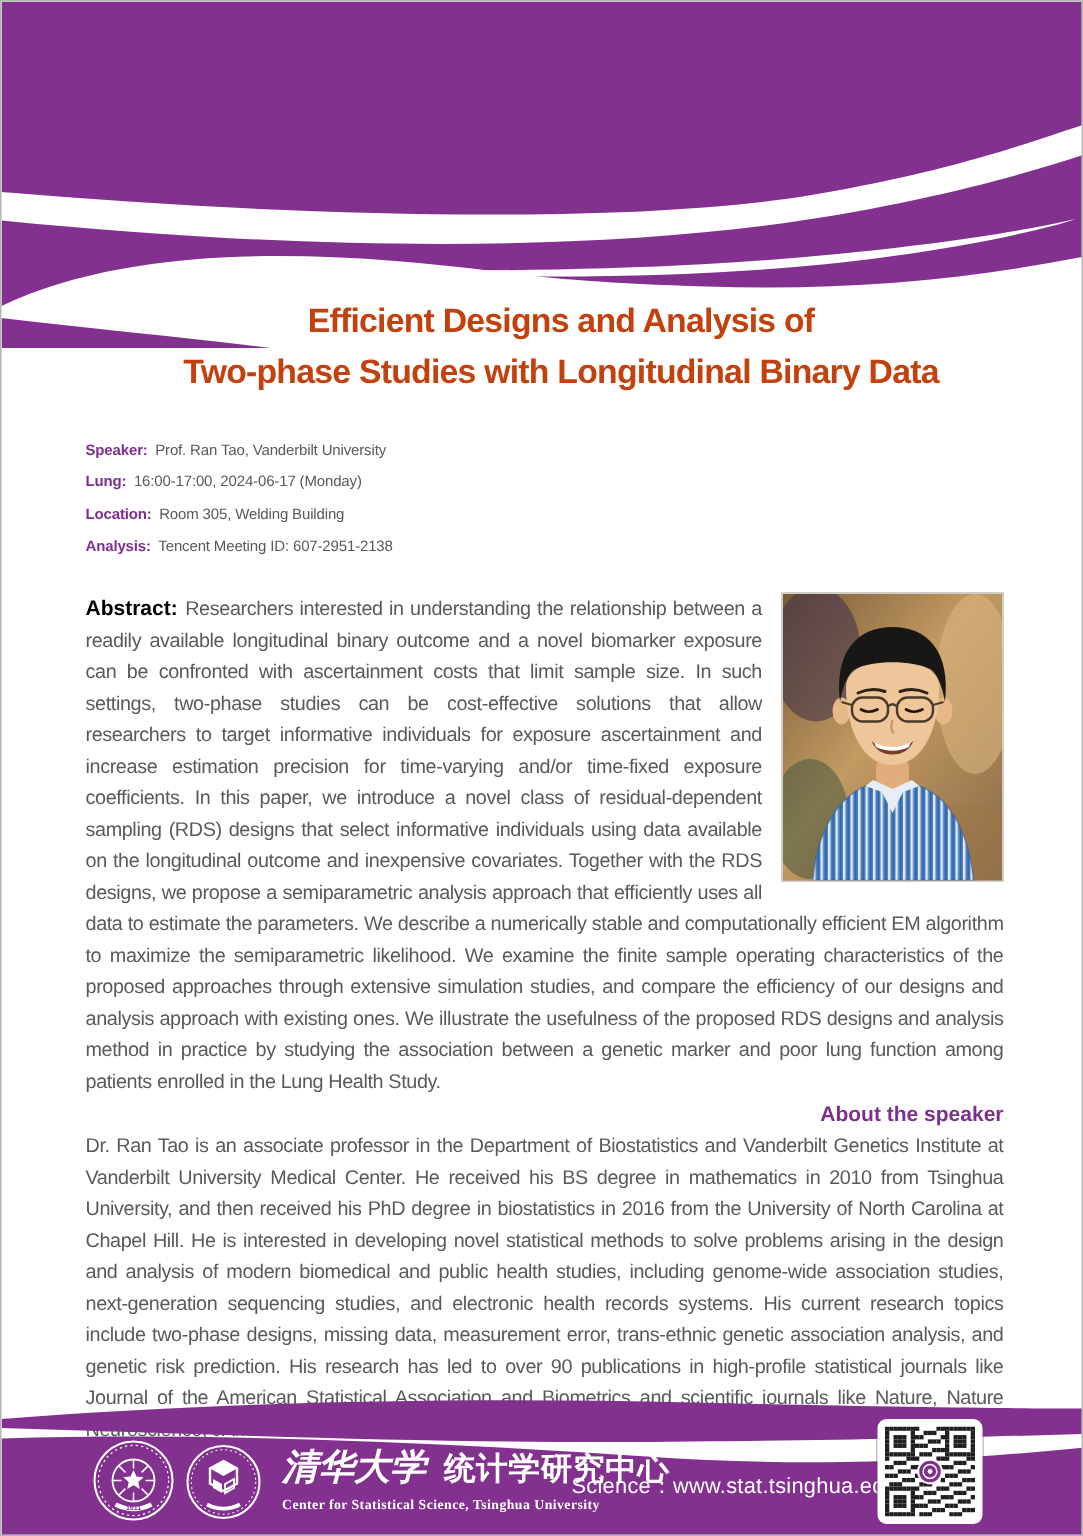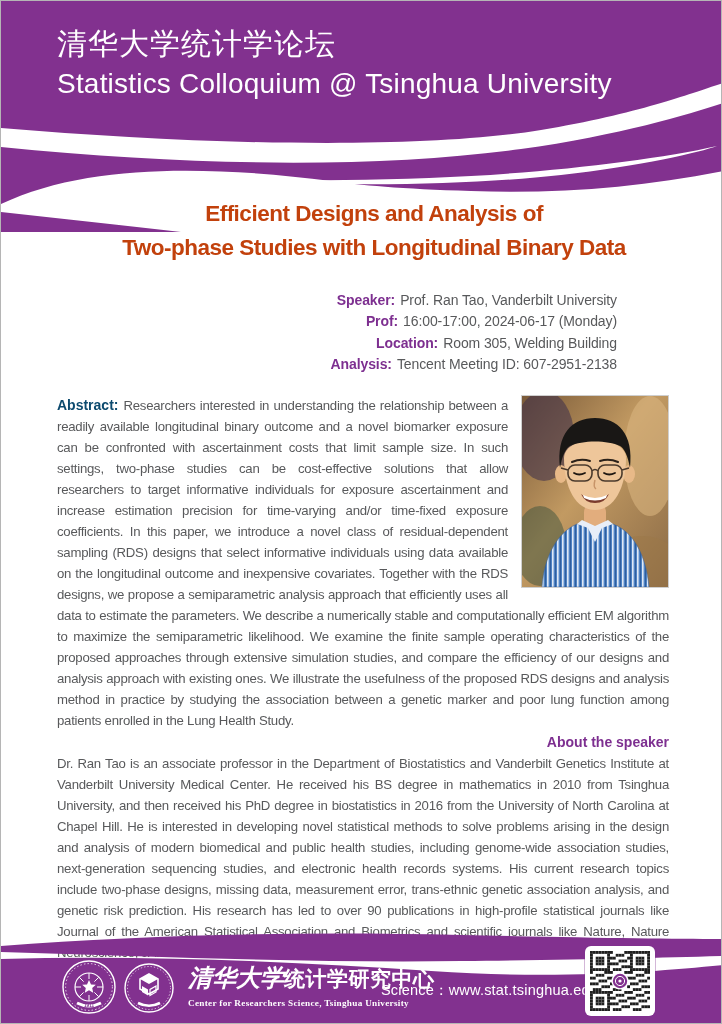--- a/index.html
+++ b/index.html
@@ -15,41 +15,41 @@
   .hdr-text{position:absolute;top:22px;left:56px;color:#fff;}
   .hdr-zh{font-size:30px;line-height:42px;font-weight:400;letter-spacing:1px;}
   .hdr-en{font-size:28px;line-height:38px;font-weight:300;letter-spacing:.2px;}
   
   .talk-title{
     position:absolute;top:196px;left:0;width:722px;text-align:center;
     color:#c2410c;font-weight:bold;font-size:22.5px;line-height:34px;letter-spacing:-.5px;padding-left:12px;
   }
   
   .info{position:absolute;top:289px;left:56px;width:560px;}
-  .info-row{font-size:14px;line-height:21.3px;letter-spacing:-.1px;white-space:nowrap;text-align:right;}
+  .info-row{font-size:10px;line-height:21.3px;letter-spacing:-.1px;white-space:nowrap;}
   .info-label{color:#7d2f90;font-weight:bold;margin-right:5px;}
   .info-value{color:#58595b;}
   
   .content{
     position:absolute;top:394px;left:56px;width:612px;color:#58595b;
     font-size:13.2px;line-height:21px;text-align:justify;letter-spacing:-.25px;
   }
   .content p{margin:0;}
-  .inline-label{color:#0c4a6e;font-weight:bold;font-size:14px;margin-right:5px;letter-spacing:0;}
+  .inline-label{color:#000000;font-weight:bold;font-size:14px;margin-right:5px;letter-spacing:0;}
   .about-heading{color:#7d2f90;font-weight:bold;font-size:14px;line-height:22px;letter-spacing:0;text-align:right;}
   .photo-frame{
     float:right;width:148px;height:193px;margin:0 0 5px 13px;
     border:1px solid #cfcfcf;box-sizing:border-box;background:#b08c5e;overflow:hidden;
   }
   
   .seal{position:absolute;}
   .seal-1{left:60px;top:958px;}
   .seal-2{left:122px;top:961px;}
   .org-block{position:absolute;left:187px;top:961px;color:#fff;}
-  .org-line{display:flex;align-items:baseline;gap:0;white-space:nowrap;}
+  .org-line{display:flex;align-items:baseline;gap:12px;white-space:nowrap;}
   .org-zh-callig{font-family:"DejaVu Serif","Liberation Serif",serif;font-style:italic;font-weight:bold;font-size:24px;}
   .org-zh{font-size:21px;font-weight:bold;letter-spacing:.5px;}
   .org-en{font-family:"Liberation Serif",serif;font-weight:bold;font-size:9.2px;letter-spacing:.3px;margin-top:4px;white-space:nowrap;}
   .website{position:absolute;left:380px;top:980px;color:#fff;font-size:14.5px;font-weight:300;letter-spacing:.2px;white-space:nowrap;}
   .qr-box{
     position:absolute;left:584px;top:945px;width:70px;height:70px;background:#fff;
     border-radius:6px;padding:5px;box-sizing:border-box;box-shadow:0 0 0 1px rgba(130,49,143,.35);
   }
 </style>
 </head>
@@ -57,36 +57,32 @@
 
 <div class="poster">
 
   <svg class="wave hdr-wave" width="722" height="232" viewBox="0 0 722 232">
     <path fill="#82318f" d="M0,0 H722 V82 C690,92 640,112 540,129 C420,149 200,144 0,127 Z"></path>
     <path fill="#82318f" d="M0,146 C200,166 380,167 520,148 C620,134 692,112 722,102 L722,170 C640,186 560,193 470,190 C400,188 358,184 330,180 C220,166 90,160 0,203 Z"></path>
     <path fill="#ffffff" d="M215,178 C340,187 470,184 560,174 C640,165 700,151 716,145 C660,158 560,170 470,175 C380,180 280,180 215,178 Z"></path>
     <path fill="#82318f" d="M0,211 C60,218 122,224 180,231 L0,231 Z"></path>
   </svg>
 
-  <div class="hdr-text">
-    <div class="hdr-zh">清华大学统计学论坛</div>
-    <div class="hdr-en">Statistics Colloquium @ Tsinghua University</div>
-  </div>
 
   <div class="talk-title">
     <div>Efficient Designs and Analysis of</div>
     <div>Two-phase Studies with Longitudinal Binary Data</div>
   </div>
 
   <div class="info">
     <div class="info-row">
       <span class="info-label">Speaker:</span><span class="info-value">Prof. Ran Tao, Vanderbilt University</span>
     </div>
     <div class="info-row">
-      <span class="info-label">Prof:</span><span class="info-value">16:00-17:00, 2024-06-17 (Monday)</span>
+      <span class="info-label">Lung:</span><span class="info-value">16:00-17:00, 2024-06-17 (Monday)</span>
     </div>
     <div class="info-row">
       <span class="info-label">Location:</span><span class="info-value">Room 305, Welding Building</span>
     </div>
     <div class="info-row">
       <span class="info-label">Analysis:</span><span class="info-value">Tencent Meeting ID: 607-2951-2138</span>
     </div>
   </div>
 
   <div class="content">
@@ -176,21 +172,21 @@
       </g>
       <path d="M15,41 q11,5.5 22,0" fill="none" stroke="#fff" stroke-width="2.6"></path>
     </svg>
   </div>
 
   <div class="org-block">
     <div class="org-line">
       <span class="org-zh-callig">清华大学</span>
       <span class="org-zh">统计学研究中心</span>
     </div>
-    <div class="org-en">Center for Researchers Science, Tsinghua University</div>
+    <div class="org-en">Center for Statistical Science, Tsinghua University</div>
   </div>
 
   <div class="website">
     <span>Science：</span><span>www.stat.tsinghua.edu.cn</span>
   </div>
 
   <div class="qr-box">
     <svg id="qr-svg" width="60" height="60" viewBox="0 0 60 60">
         <rect x="0.00" y="0.00" width="2.86" height="2.86" fill="#1f1f1f"></rect>
         <rect x="2.86" y="0.00" width="2.86" height="2.86" fill="#1f1f1f"></rect>

